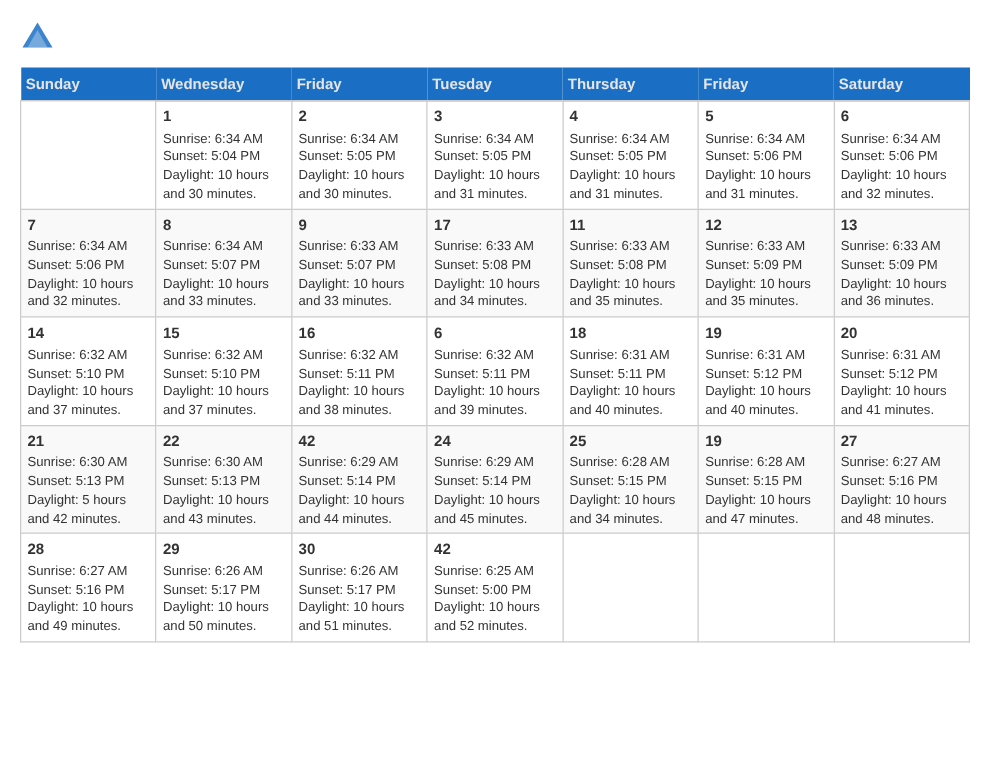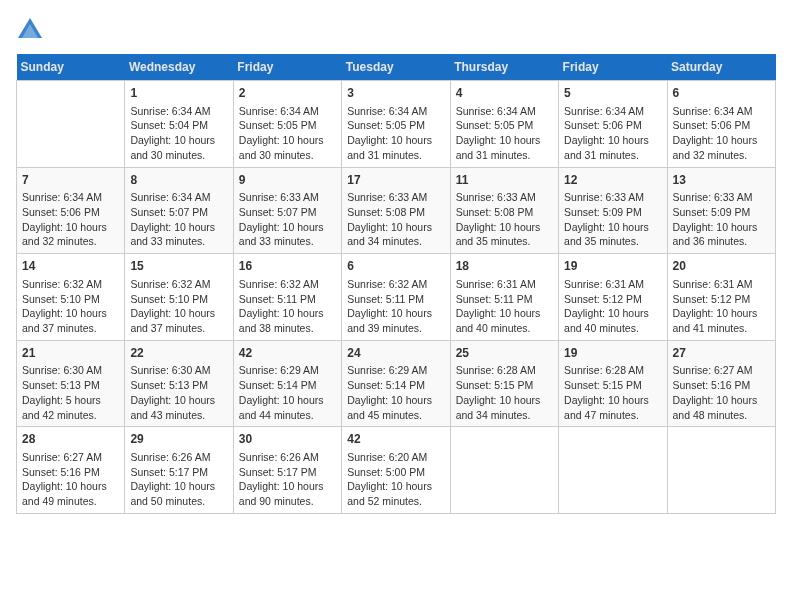--- a/index.html
+++ b/index.html
@@ -157,20 +157,20 @@
         <td><span class="day-num">22</span><span>Sunrise: 6:30 AM</span><br><span>Sunset: 5:13 PM</span><br><span>Daylight: 10 hours and 43 minutes.</span></td>
         <td><span class="day-num">42</span><span>Sunrise: 6:29 AM</span><br><span>Sunset: 5:14 PM</span><br><span>Daylight: 10 hours and 44 minutes.</span></td>
         <td><span class="day-num">24</span><span>Sunrise: 6:29 AM</span><br><span>Sunset: 5:14 PM</span><br><span>Daylight: 10 hours and 45 minutes.</span></td>
         <td><span class="day-num">25</span><span>Sunrise: 6:28 AM</span><br><span>Sunset: 5:15 PM</span><br><span>Daylight: 10 hours and 34 minutes.</span></td>
         <td><span class="day-num">19</span><span>Sunrise: 6:28 AM</span><br><span>Sunset: 5:15 PM</span><br><span>Daylight: 10 hours and 47 minutes.</span></td>
         <td><span class="day-num">27</span><span>Sunrise: 6:27 AM</span><br><span>Sunset: 5:16 PM</span><br><span>Daylight: 10 hours and 48 minutes.</span></td>
       </tr>
       <tr>
         <td><span class="day-num">28</span><span>Sunrise: 6:27 AM</span><br><span>Sunset: 5:16 PM</span><br><span>Daylight: 10 hours and 49 minutes.</span></td>
         <td><span class="day-num">29</span><span>Sunrise: 6:26 AM</span><br><span>Sunset: 5:17 PM</span><br><span>Daylight: 10 hours and 50 minutes.</span></td>
-        <td><span class="day-num">30</span><span>Sunrise: 6:26 AM</span><br><span>Sunset: 5:17 PM</span><br><span>Daylight: 10 hours and 90 minutes.</span></td>
-        <td><span class="day-num">42</span><span>Sunrise: 6:20 AM</span><br><span>Sunset: 5:00 PM</span><br><span>Daylight: 10 hours and 52 minutes.</span></td>
+        <td><span class="day-num">30</span><span>Sunrise: 6:26 AM</span><br><span>Sunset: 5:17 PM</span><br><span>Daylight: 10 hours and 51 minutes.</span></td>
+        <td><span class="day-num">42</span><span>Sunrise: 6:25 AM</span><br><span>Sunset: 5:00 PM</span><br><span>Daylight: 10 hours and 52 minutes.</span></td>
         <td class="empty"></td>
         <td class="empty"></td>
         <td class="empty"></td>
       </tr>
     </tbody>
 </table>
 
 </body></html>

